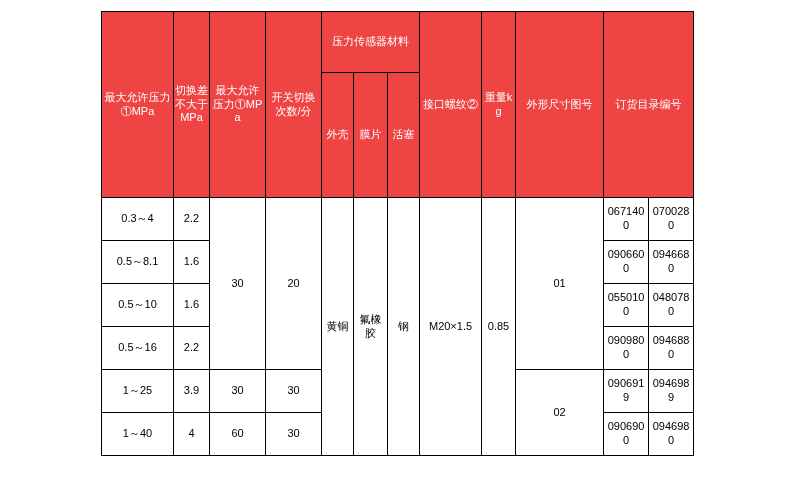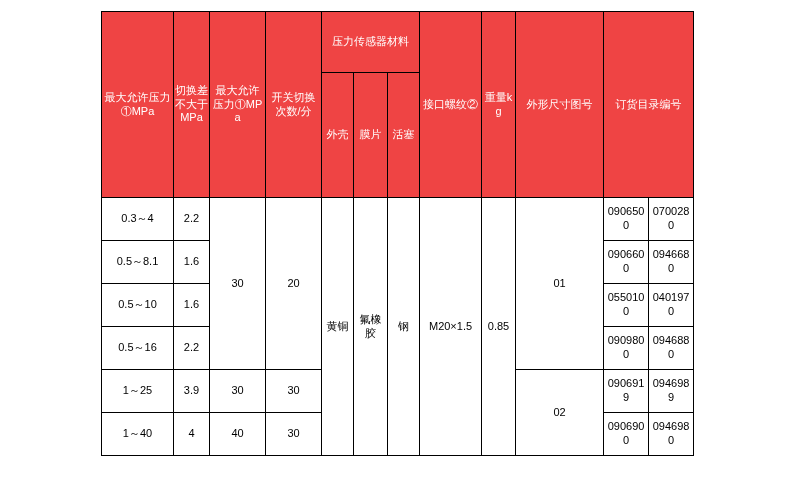--- a/index.html
+++ b/index.html
@@ -92,36 +92,36 @@
         <td class="body-cell">0.3～4</td>
         <td class="body-cell">2.2</td>
         <td class="body-cell" rowspan="4">30</td>
         <td class="body-cell" rowspan="4">20</td>
         <td class="body-cell" rowspan="6">黄铜</td>
         <td class="body-cell" rowspan="6">氟橡胶</td>
         <td class="body-cell" rowspan="6">钢</td>
         <td class="body-cell" rowspan="6">M20×1.5</td>
         <td class="body-cell" rowspan="6">0.85</td>
         <td class="body-cell" rowspan="4">01</td>
-        <td class="body-cell">0906500</td>
+        <td class="body-cell">0671400</td>
         <td class="body-cell">0700280</td>
       </tr>
 
       <tr>
         <td class="body-cell">0.5～8.1</td>
         <td class="body-cell">1.6</td>
         <td class="body-cell">0906600</td>
         <td class="body-cell">0946680</td>
       </tr>
 
       <tr>
         <td class="body-cell">0.5～10</td>
         <td class="body-cell">1.6</td>
         <td class="body-cell">0550100</td>
-        <td class="body-cell">0401970</td>
+        <td class="body-cell">0480780</td>
       </tr>
 
       <tr>
         <td class="body-cell">0.5～16</td>
         <td class="body-cell">2.2</td>
         <td class="body-cell">0909800</td>
         <td class="body-cell">0946880</td>
       </tr>
 
       <tr>
@@ -130,20 +130,20 @@
         <td class="body-cell">30</td>
         <td class="body-cell">30</td>
         <td class="body-cell" rowspan="2">02</td>
         <td class="body-cell">0906919</td>
         <td class="body-cell">0946989</td>
       </tr>
 
       <tr>
         <td class="body-cell">1～40</td>
         <td class="body-cell">4</td>
-        <td class="body-cell">40</td>
+        <td class="body-cell">60</td>
         <td class="body-cell">30</td>
         <td class="body-cell">0906900</td>
         <td class="body-cell">0946980</td>
       </tr>
     </tbody>
   </table>
 </div>
 
 </body></html>

